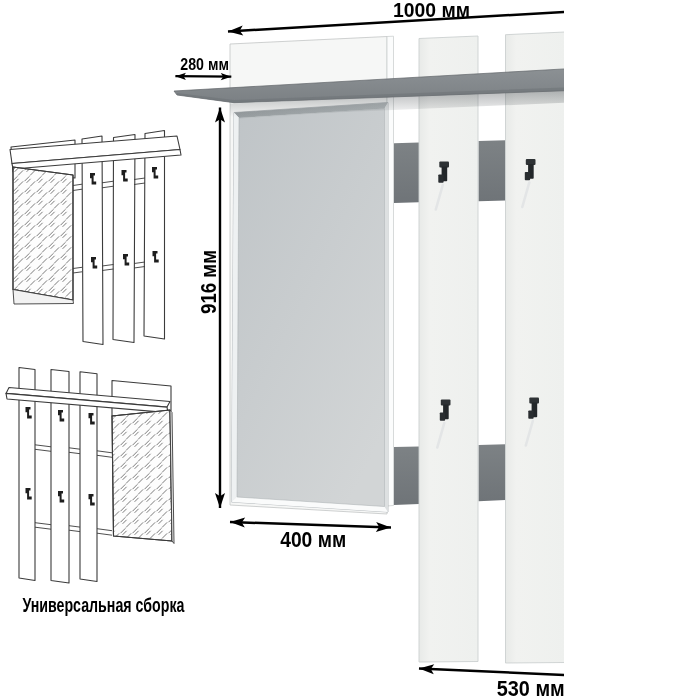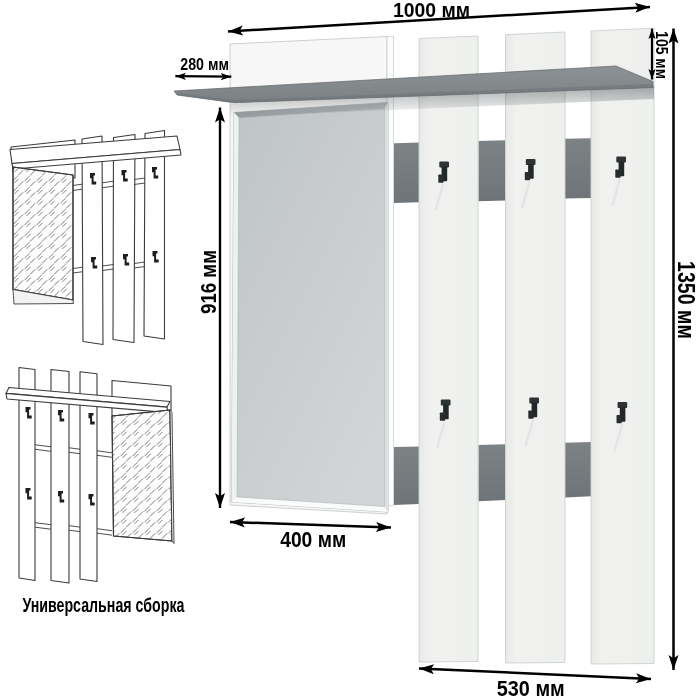--- a/index.html
+++ b/index.html
@@ -1,16 +1,16 @@
 <!DOCTYPE html>
 <html><head>
 <meta charset="utf-8">
 <style>
   html,body{margin:0;padding:0;background:#ffffff;}
-  .wrap{width:700px;height:700px;position:relative;overflow:hidden;background:#ffffff;}
+  .wrap{width:564px;height:700px;position:relative;overflow:hidden;background:#ffffff;}
   text{font-family:"Liberation Sans",sans-serif;font-weight:bold;fill:#000000;}
 </style>
 </head>
 <body>
 <div class="wrap">
 <svg width="700" height="700" viewBox="0 0 700 700" xmlns="http://www.w3.org/2000/svg">
 <defs>
   <linearGradient id="mirrorFace" x1="0" y1="0" x2="0.75" y2="1">
     <stop offset="0" stop-color="#bfc4c7"></stop>
     <stop offset="1" stop-color="#d2d5d6"></stop>

